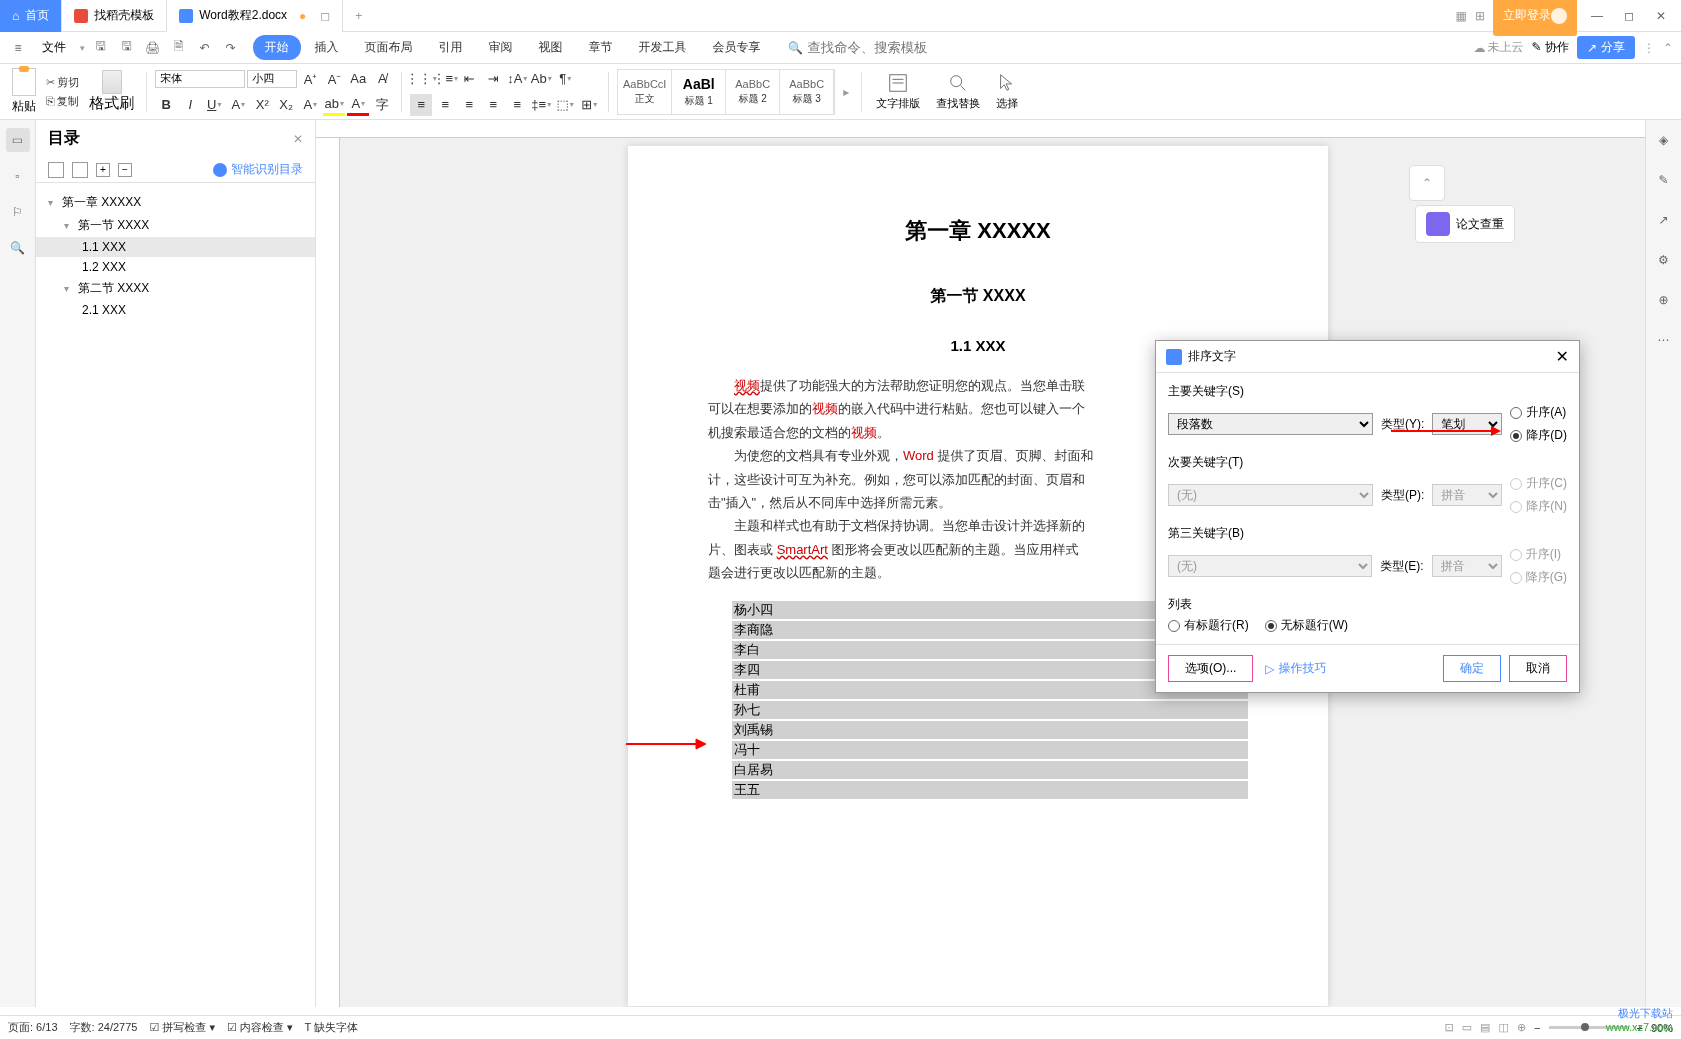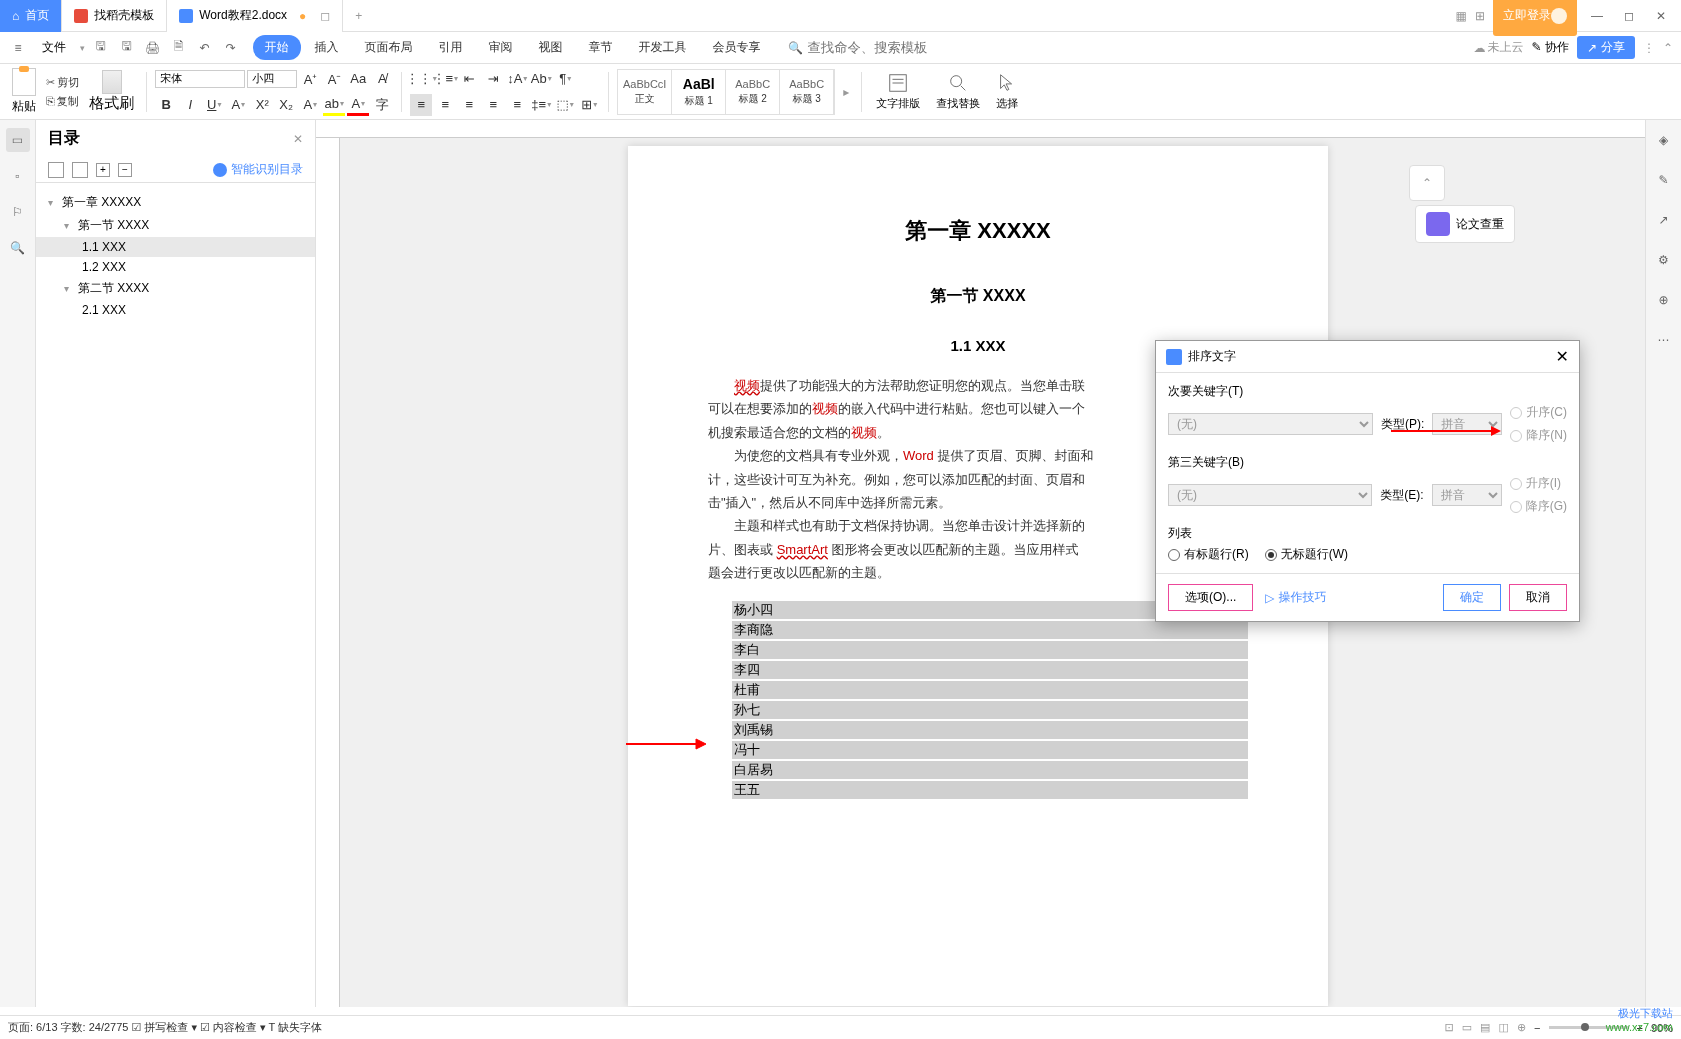--- a/index.html
+++ b/index.html
@@ -119,21 +119,21 @@
 .list-section { margin-top: 8px; }
 .list-radios { display: flex; gap: 16px; }
 .dialog-footer { display: flex; align-items: center; padding: 10px 12px; gap: 8px; border-top: 1px solid #e0e0e0; }
 .dlg-btn { border: 1px solid #ec4899; padding: 4px 16px; background: #fff; cursor: pointer; font-size: 12px; }
 .dlg-btn.primary { border-color: #4a8cff; color: #4a8cff; }
 .tips-link { color: #4a8cff; display: flex; align-items: center; gap: 4px; margin-left: 4px; }
 .dlg-spacer { flex: 1; }
 .arrow2 { position: absolute; right: 78px; top: 80px; }
 
 
-.statusbar { position: absolute; bottom: 0; left: 0; right: 0; height: 24px; border-top: 1px solid #e0e0e0; display: flex; align-items: center; padding: 0 8px; font-size: 11px; color: #333; gap: 3px; background: #fff; }
+.statusbar { position: absolute; bottom: 0; left: 0; right: 0; height: 24px; border-top: 1px solid #e0e0e0; display: flex; align-items: center; padding: 0 8px; font-size: 11px; color: #333; gap: 12px; background: #fff; }
 .statusbar-right { margin-left: auto; display: flex; align-items: center; gap: 8px; }
 .zoom-slider { width: 80px; height: 3px; background: #ccc; position: relative; }
 .zoom-slider::after { content: ''; position: absolute; left: 40%; top: -3px; width: 8px; height: 8px; background: #666; border-radius: 50%; }
 .watermark { position: absolute; right: 8px; bottom: 6px; display: flex; flex-direction: column; align-items: flex-end; font-size: 11px; }
 .watermark .t1 { color: #4a8cff; }
 .watermark .t2 { color: #3a3; }
 
 
 .red-arrow { position: absolute; }
 .red-arrow svg { stroke: #f00; fill: #f00; }
@@ -422,20 +422,38 @@
 </div>
 
 <div class="dialog">
   <div class="dialog-title">
     <span class="dialog-title-icon"></span>
     <span>排序文字</span>
     <span class="dialog-close">✕</span>
   </div>
   <div class="dialog-body">
     <div class="sort-row">
+      <span class="sort-label">主要关键字(S)</span>
+      <div class="sort-controls">
+        <select class="sort-select"><option>段落数</option></select>
+        <span>类型(Y):</span>
+        <select class="sort-select small"><option>笔划</option></select>
+        <div class="radio-group">
+          <label class="radio-item">
+              <span class="radio-circle"></span>
+              <span>升序(A)</span>
+            </label>
+          <label class="radio-item">
+              <span class="radio-circle checked"></span>
+              <span>降序(D)</span>
+            </label>
+        </div>
+      </div>
+    </div>
+    <div class="sort-row">
       <span class="sort-label">次要关键字(T)</span>
       <div class="sort-controls">
         <select class="sort-select disabled"><option>(无)</option></select>
         <span>类型(P):</span>
         <select class="sort-select small disabled"><option>拼音</option></select>
         <div class="radio-group">
           <label class="radio-item disabled">
               <span class="radio-circle"></span>
               <span>升序(C)</span>
             </label>

